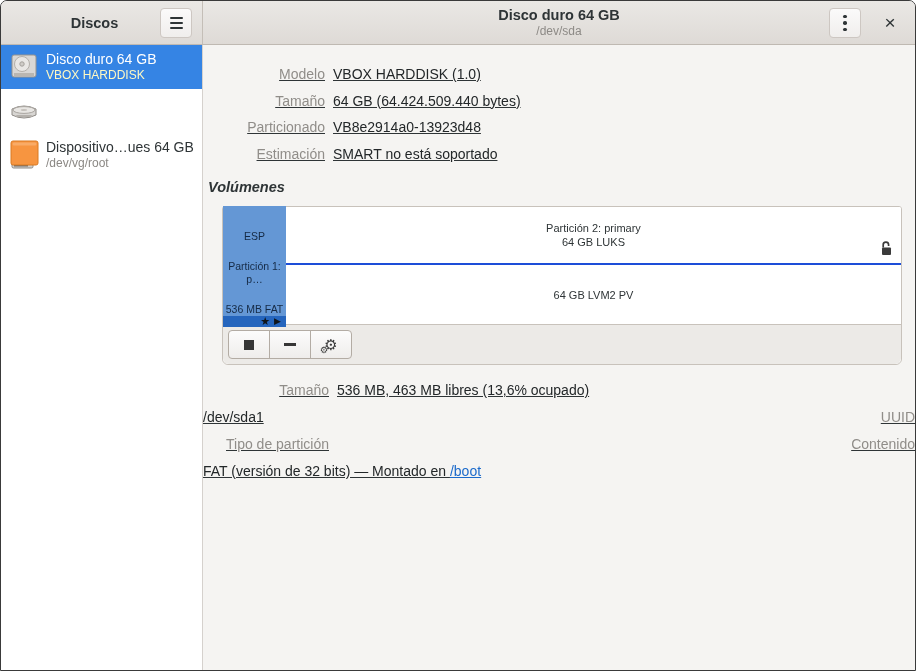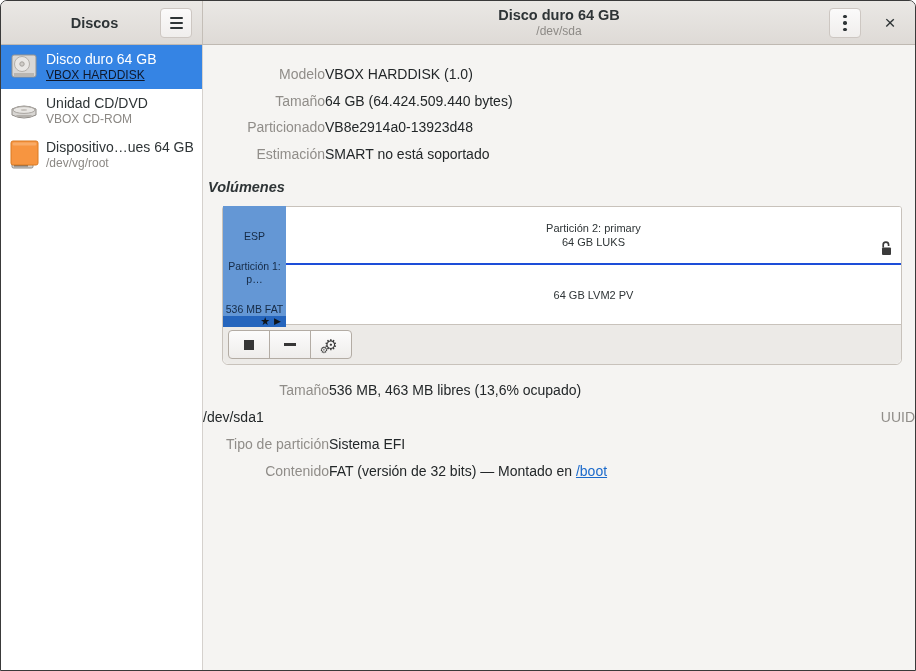--- a/index.html
+++ b/index.html
@@ -45,26 +45,26 @@
   
   .sidebar { width:202px; flex:0 0 202px; background:#ffffff;
     border-right:1px solid #d5d1cd; }
   .side-item { height:44px; display:flex; align-items:center; padding:0 6px; cursor:pointer; }
   .side-item.selected { background:#3584e4; }
   .side-icon { width:34px; flex:0 0 34px; display:flex; align-items:center; justify-content:center; }
   .side-text { margin-left:5px; line-height:1.2; overflow:hidden; white-space:nowrap; }
   .side-text .ti { font-size:14px; color:#2e3436; }
   .side-text .su { font-size:12px; color:#8b8884; }
   .side-item.selected .ti { color:#ffffff; }
-  .side-item.selected .su { color:#0f172a;text-decoration:underline; }
+  .side-item.selected .su { color:#fef9c3; }
 
   
   .main { flex:1; background:#f5f4f2; padding-top:16px; overflow:hidden; }
 
-  .info-grid { display:grid; grid-template-columns:122px 1fr; column-gap:0; }
+  .info-grid { display:grid; grid-template-columns:122px 1fr; column-gap:8px;text-decoration:underline; }
   .info-grid > div { line-height:26.5px; white-space:nowrap; }
   .info-grid .lbl { text-align:right; color:#908d89; }
   .info-grid .val { color:#232729; }
   .info-grid.bottom { grid-template-columns:126px 1fr; }
   .info-grid.bottom > div { line-height:27px; }
 
   .vol-heading { font-weight:bold; font-size:14.5px; margin:12px 0 11px 5px;font-style:italic; }
 
   .vol-container { margin-left:19px; margin-right:13px;
     border:1px solid #c8c2bb; border-radius:3px 3px 6px 6px; background:#fff; }
@@ -154,24 +154,20 @@
 
       <div class="side-item">
         <span class="side-icon">
           <svg width="32" height="32" viewBox="0 0 32 32">
             <path d="M4 14 q12 -6 24 0 v6 q-12 6 -24 0 z" fill="#d8d6d3" stroke="#8f8b86"></path>
             <ellipse cx="16" cy="15" rx="11" ry="3.4" fill="#e8e6e3" stroke="#a9a5a0"></ellipse>
             <ellipse cx="16" cy="15" rx="3.2" ry="1.1" fill="#c4c0bb"></ellipse>
             <rect x="8" y="20" width="16" height="2" rx="1" fill="#b5b1ac"></rect>
           </svg>
         </span>
-        <span class="side-text">
-          <div class="ti">Unidad CD/DVD</div>
-          <div class="su">VBOX CD-ROM</div>
-        </span>
       </div>
 
       <div class="side-item">
         <span class="side-icon">
           <svg width="32" height="32" viewBox="0 0 32 32">
             <rect x="4" y="23" width="21" height="6" rx="1.5" fill="#d2cfcb" stroke="#8f8b86"></rect>
             <rect x="6" y="25.5" width="14" height="2" fill="#6e6a65"></rect>
             <rect x="3" y="2" width="27" height="24" rx="2" fill="#f79540" stroke="#d97a23"></rect>
             <rect x="4.5" y="3.5" width="24" height="3" rx="1.5" fill="#f9ab66"></rect>
           </svg>
@@ -248,21 +244,20 @@
         </div>
       </div>
 
       <div class="part-grid-wrap">
         <div class="info-grid bottom">
           <div class="lbl">Tamaño</div>
           <div class="val">536 MB, 463 MB libres (13,6% ocupado)</div>
           <div class="val">/dev/sda1</div>
           <div class="lbl">UUID</div>
           <div class="lbl">Tipo de partición</div>
-          <div class="val">Sistema EFI</div>
           <div class="lbl">Contenido</div>
           <div class="val"><span>FAT (versión de 32 bits) — Montado en </span><a class="mount-link">/boot</a></div>
         </div>
       </div>
 
     </div>
   </div>
 </div>
 
 </body></html>

